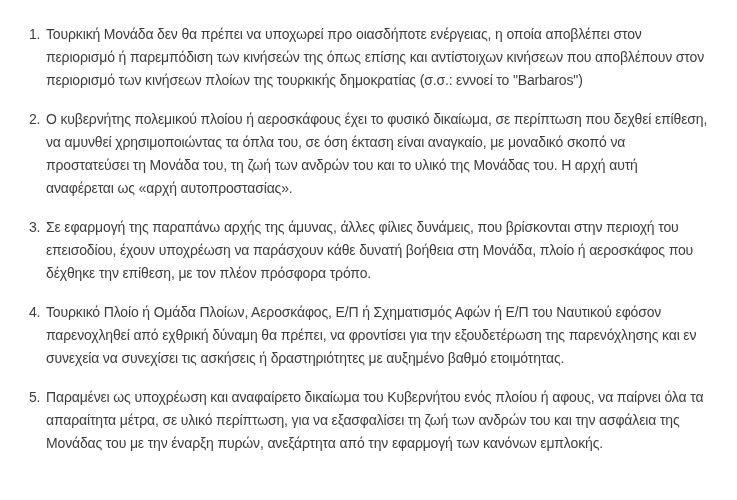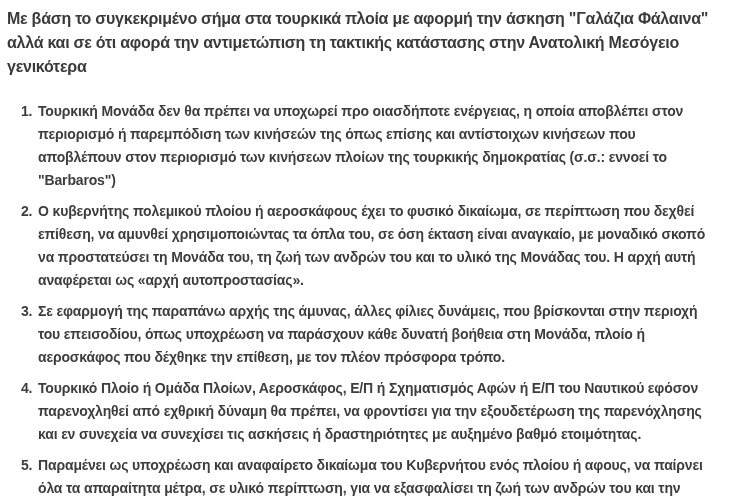--- a/index.html
+++ b/index.html
@@ -30,33 +30,31 @@
   }
   ol.rules-list {
     margin: 0;
     padding: 0 0 0 21px;
     font-size: 14px;
     line-height: 23px;
     letter-spacing: -0.15px;
     color: #3d3d3d;
   }
   ol.rules-list li {
-    margin: 8px;
+    margin: 16px;
     padding-left: 2px;
-    font-weight: bold;
   }
 </style>
 </head>
 <body>
 
 <div class="article">
 
-  <p class="intro">Με βάση το συγκεκριμένο σήμα στα τουρκικά πλοία με αφορμή την άσκηση "Γαλάζια Φάλαινα" αλλά και σε ότι αφορά την αντιμετώπιση τη τακτικής κατάστασης στην Ανατολική Μεσόγειο γενικότερα</p>
 
   <ol class="rules-list">
     <li>Τουρκική Μονάδα δεν θα πρέπει να υποχωρεί προ οιασδήποτε ενέργειας, η οποία αποβλέπει στον περιορισμό ή παρεμπόδιση των κινήσεών της όπως επίσης και αντίστοιχων κινήσεων που αποβλέπουν στον περιορισμό των κινήσεων πλοίων της τουρκικής δημοκρατίας (σ.σ.: εννοεί το "Barbaros")</li>
     <li>Ο κυβερνήτης πολεμικού πλοίου ή αεροσκάφους έχει το φυσικό δικαίωμα, σε περίπτωση που δεχθεί επίθεση, να αμυνθεί χρησιμοποιώντας τα όπλα του, σε όση έκταση είναι αναγκαίο, με μοναδικό σκοπό να προστατεύσει τη Μονάδα του, τη ζωή των ανδρών του και το υλικό της Μονάδας του. Η αρχή αυτή αναφέρεται ως «αρχή αυτοπροστασίας».</li>
-    <li>Σε εφαρμογή της παραπάνω αρχής της άμυνας, άλλες φίλιες δυνάμεις, που βρίσκονται στην περιοχή του επεισοδίου, όπως υποχρέωση να παράσχουν κάθε δυνατή βοήθεια στη Μονάδα, πλοίο ή αεροσκάφος που δέχθηκε την επίθεση, με τον πλέον πρόσφορα τρόπο.</li>
+    <li>Σε εφαρμογή της παραπάνω αρχής της άμυνας, άλλες φίλιες δυνάμεις, που βρίσκονται στην περιοχή του επεισοδίου, έχουν υποχρέωση να παράσχουν κάθε δυνατή βοήθεια στη Μονάδα, πλοίο ή αεροσκάφος που δέχθηκε την επίθεση, με τον πλέον πρόσφορα τρόπο.</li>
     <li>Τουρκικό Πλοίο ή Ομάδα Πλοίων, Αεροσκάφος, Ε/Π ή Σχηματισμός Αφών ή Ε/Π του Ναυτικού εφόσον παρενοχληθεί από εχθρική δύναμη θα πρέπει, να φροντίσει για την εξουδετέρωση της παρενόχλησης και εν συνεχεία να συνεχίσει τις ασκήσεις ή δραστηριότητες με αυξημένο βαθμό ετοιμότητας.</li>
     <li>Παραμένει ως υποχρέωση και αναφαίρετο δικαίωμα του Κυβερνήτου ενός πλοίου ή αφους, να παίρνει όλα τα απαραίτητα μέτρα, σε υλικό περίπτωση, για να εξασφαλίσει τη ζωή των ανδρών του και την ασφάλεια της Μονάδας του με την έναρξη πυρών, ανεξάρτητα από την εφαρμογή των κανόνων εμπλοκής.</li>
   </ol>
 
 </div>
 
 </body></html>

